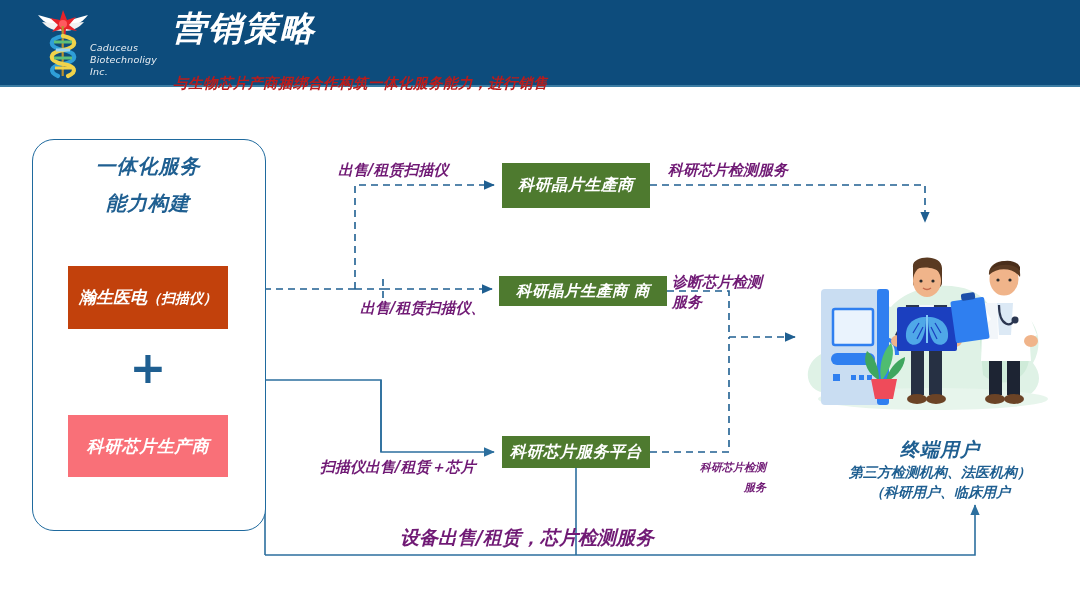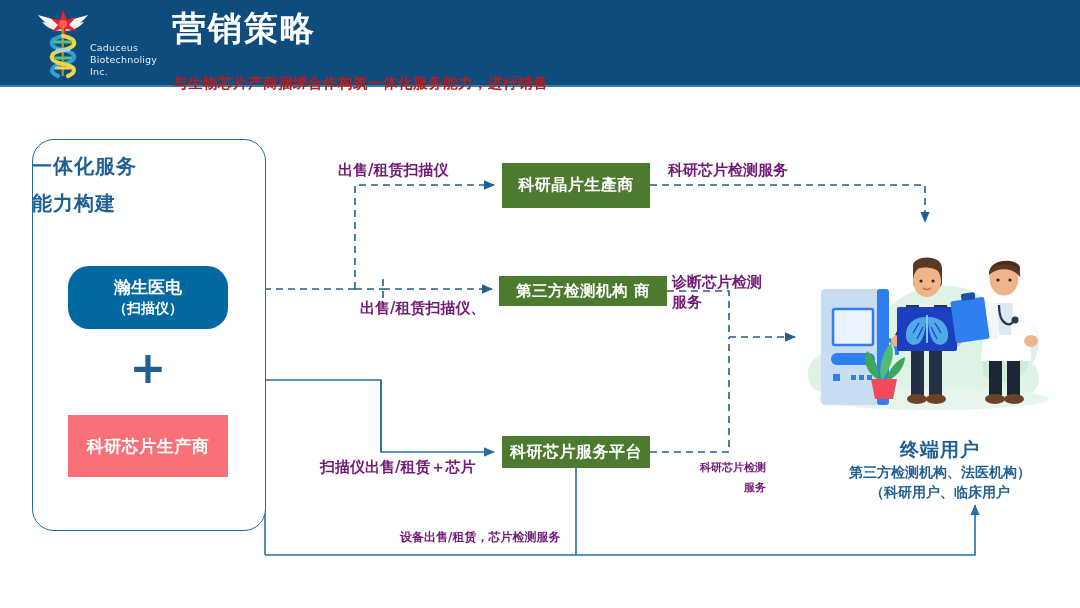--- a/index.html
+++ b/index.html
@@ -3,21 +3,21 @@
 <meta charset="utf-8">
 <style>
   html,body{margin:0;padding:0;}
   body{
     width:1080px;height:608px;
     background:#ffffff;
     font-family:"Liberation Sans","DejaVu Sans",sans-serif;
     overflow:hidden;
     position:relative;
   }
-  .slide{position:absolute;inset:0;width:1080px;height:608px;background:#fff;}
+  .slide{position:absolute;inset:0;width:1080px;height:608px;background:#fff;font-style:italic;}
 
   
   .header{
     position:absolute;left:0;top:0;width:1080px;height:85px;
     background:#0d4c7c;
   }
   .header-rule{
     position:absolute;left:0;top:85px;width:1080px;height:2px;background:#3b7ca3;
   }
   .logo-wrap{
@@ -43,30 +43,29 @@
   
   .wires{position:absolute;left:0;top:0;width:1080px;height:608px;pointer-events:none;}
 
   
   .left-card{
     position:absolute;left:32px;top:139px;width:232px;height:390px;
     border:1.6px solid #1f6a9e;border-radius:22px;background:#fff;
   }
   .card-title{
     position:absolute;left:32px;top:148px;width:232px;
-    text-align:left;color:#1f5f91;font-size:20px;font-weight:bold;
+    text-align:center;color:#1f5f91;font-size:20px;font-weight:bold;
     line-height:37px;letter-spacing:1px;
     font-family:"DejaVu Sans",sans-serif;
   }
   .box-blue{
     position:absolute;left:68px;top:266px;width:160px;height:63px;
-    background:#0369a1;color:#fff;
-    display:flex;flex-direction:column;align-items:center;justify-content:center;
-    font-family:"DejaVu Sans",sans-serif;
-    border-radius:21px;
+    background:#c2410c;color:#fff;
+    display:flex;align-items:center;justify-content:center;
+    font-family:"DejaVu Sans",sans-serif;
   }
   .box-blue .l1{font-size:17px;font-weight:bold;line-height:21px;}
   .box-blue .l2{font-size:14px;font-weight:bold;line-height:20px;}
   .plus-sign{
     position:absolute;left:68px;top:342px;width:160px;height:52px;
     display:flex;align-items:center;justify-content:center;
     color:#1f5f91;font-size:44px;font-weight:bold;line-height:44px;
     font-family:"DejaVu Sans",sans-serif;
   }
   .box-red{
@@ -92,21 +91,21 @@
   .lbl{
     position:absolute;color:#701a75;font-weight:bold;
     font-family:"DejaVu Sans",sans-serif;line-height:20px;
   }
   #lbl-sell-scanner{left:338px;top:160px;font-size:15px;}
   #lbl-sell-scanner2{left:360px;top:258px;font-size:15px;margin-top:40px;}
   #lbl-research-chip-test-top{left:668px;top:160px;font-size:15px;}
   #lbl-diag-test{left:672px;top:272px;font-size:15px;width:100px;}
   #lbl-scanner-sell-chip{left:320px;top:457px;font-size:15px;}
   #lbl-research-chip-test-bottom{left:666px;top:458px;font-size:11px;width:100px;text-align:right;}
-  #lbl-equip-sell{left:400px;top:527px;font-size:12px;}
+  #lbl-equip-sell{left:400px;top:527px;font-size:19px;}
 
   
   .enduser-title{
     position:absolute;left:820px;top:437px;width:240px;text-align:center;
     color:#1f5f91;font-size:19px;font-weight:bold;letter-spacing:1px;
     font-family:"DejaVu Sans",sans-serif;
   }
   .enduser-sub{
     position:absolute;left:808px;top:462px;width:264px;text-align:center;
     color:#1f5f91;font-size:14px;font-weight:bold;line-height:20px;
@@ -194,21 +193,21 @@
   <div class="box-blue">
     <div class="l1">瀚生医电</div>
     <div class="l2">（扫描仪）</div>
   </div>
 
   <div class="plus-sign">+</div>
 
   <div class="box-red">科研芯片生产商</div>
 
   <div class="box-green" id="green-wafer">科研晶片生產商</div>
-  <div class="box-green" id="green-clinical">第三方检测机构 商</div>
+  <div class="box-green" id="green-clinical">科研晶片生產商 商</div>
   <div class="box-green" id="green-platform">科研芯片服务平台</div>
 
   <div class="lbl" id="lbl-sell-scanner">出售/租赁扫描仪</div>
   <div class="lbl" id="lbl-sell-scanner2">出售/租赁扫描仪、</div>
   <div class="lbl" id="lbl-research-chip-test-top">科研芯片检测服务</div>
   <div class="lbl" id="lbl-diag-test" style="white-space:pre-line">诊断芯片检测
 服务</div>
   <div class="lbl" id="lbl-scanner-sell-chip">扫描仪出售/租赁＋芯片</div>
   <div class="lbl" id="lbl-research-chip-test-bottom" style="white-space:pre-line">科研芯片检测
 服务</div>

